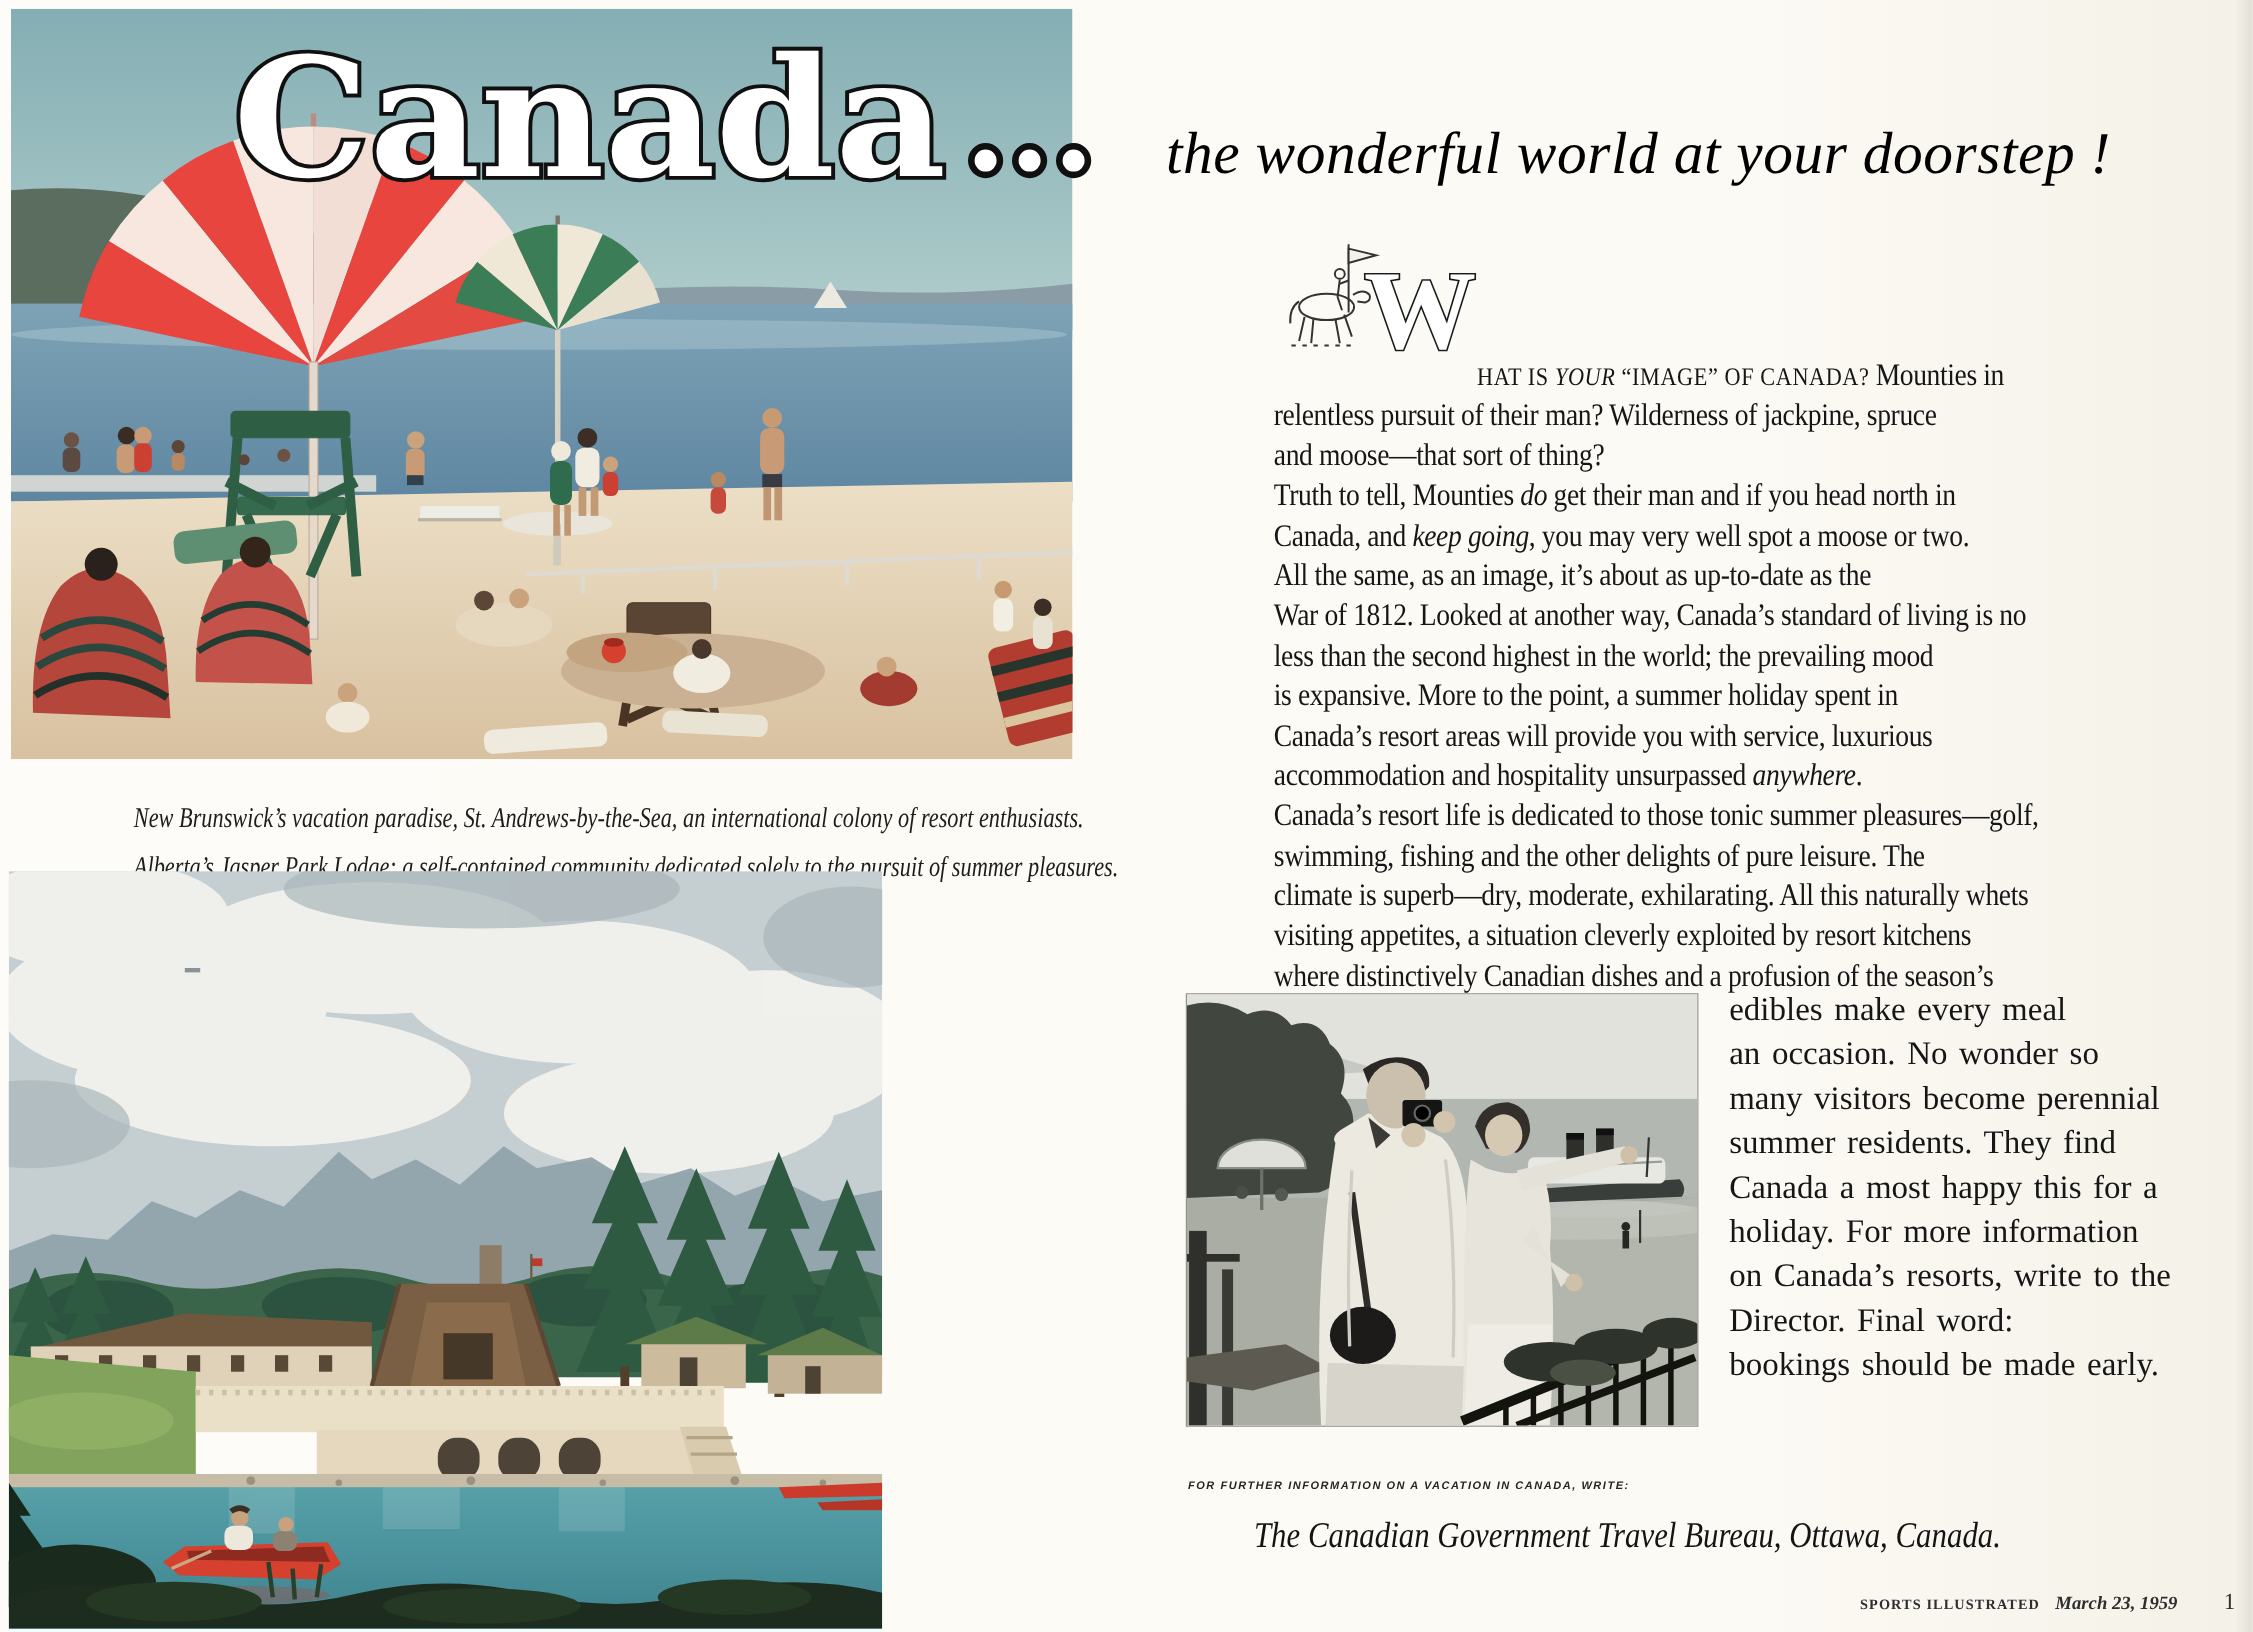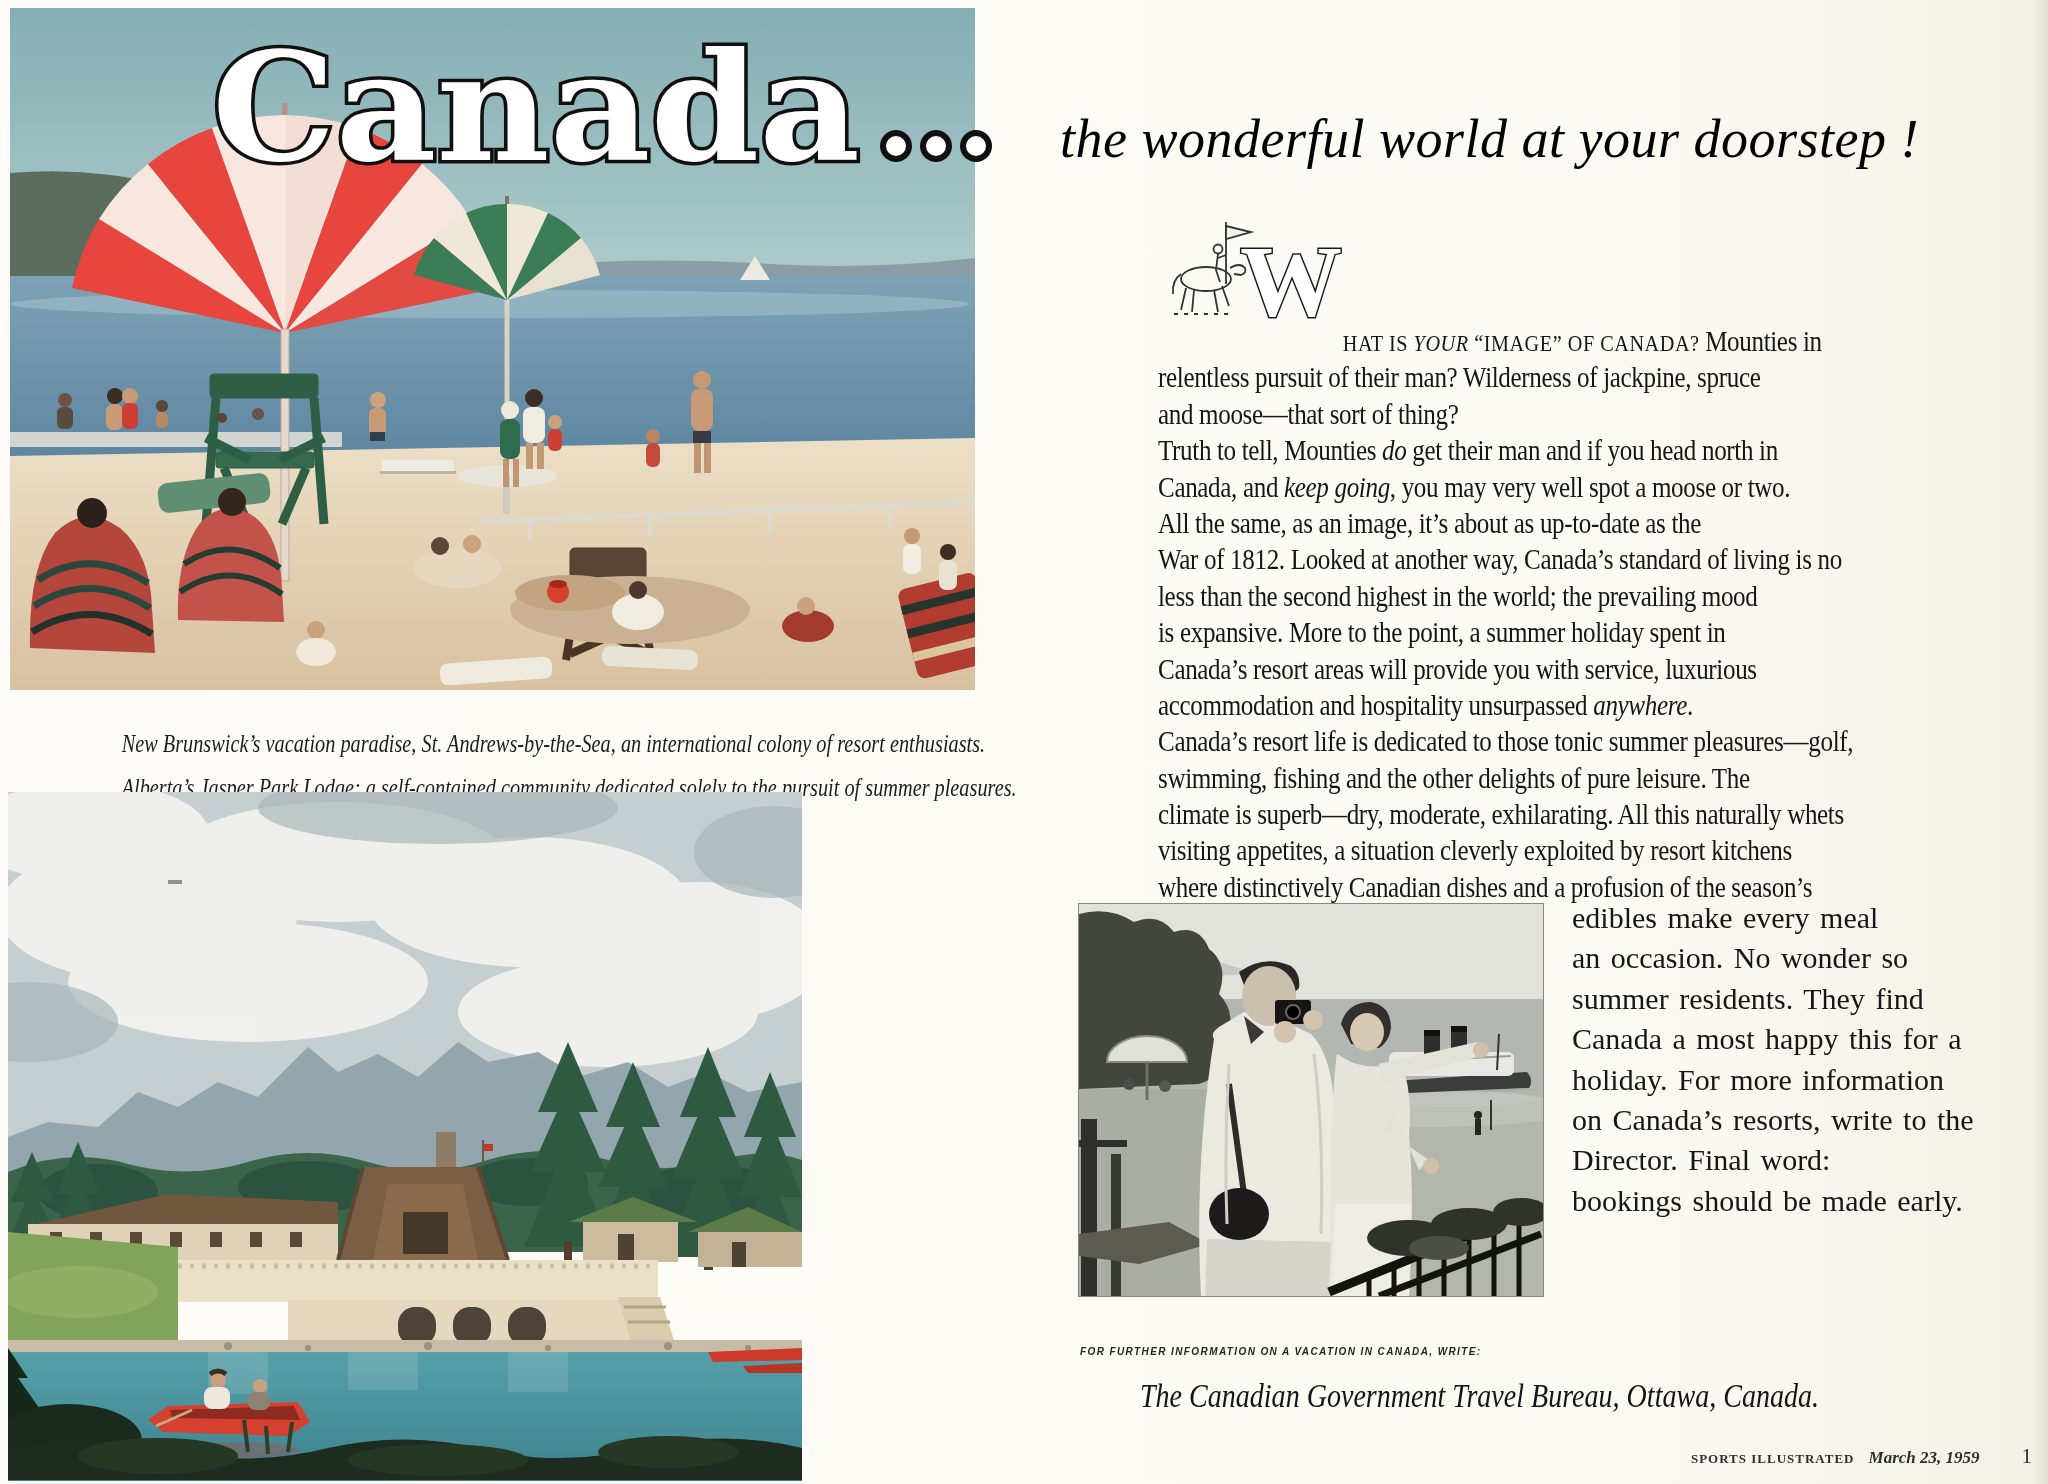--- a/index.html
+++ b/index.html
@@ -500,20 +500,21 @@
     <ellipse cx="330" cy="334" rx="42" ry="18"></ellipse>
       <ellipse cx="390" cy="320" rx="38" ry="16"></ellipse>
     <ellipse cx="442" cy="308" rx="28" ry="14"></ellipse>
     <ellipse cx="360" cy="344" rx="30" ry="12" fill="#4a5044"></ellipse>
   </g>
 </svg>
 
 <div id="narrow-text" class="textblock">
     <div class="line"><span>edibles make every meal</span></div>
     <div class="line"><span>an occasion. No wonder so</span></div>
+    <div class="line"><span>many visitors become perennial</span></div>
     <div class="line"><span>summer residents. They find</span></div>
     <div class="line"><span>Canada a most happy this for a</span></div>
     <div class="line"><span>holiday. For more information</span></div>
     <div class="line"><span>on Canada’s resorts, write to the</span></div>
     <div class="line"><span>Director. Final word:</span></div>
     <div class="line"><span>bookings should be made early.</span></div>
   </div>
 
 <div id="info-line" class="abs">FOR FURTHER INFORMATION ON A VACATION IN CANADA, WRITE:</div>
 

